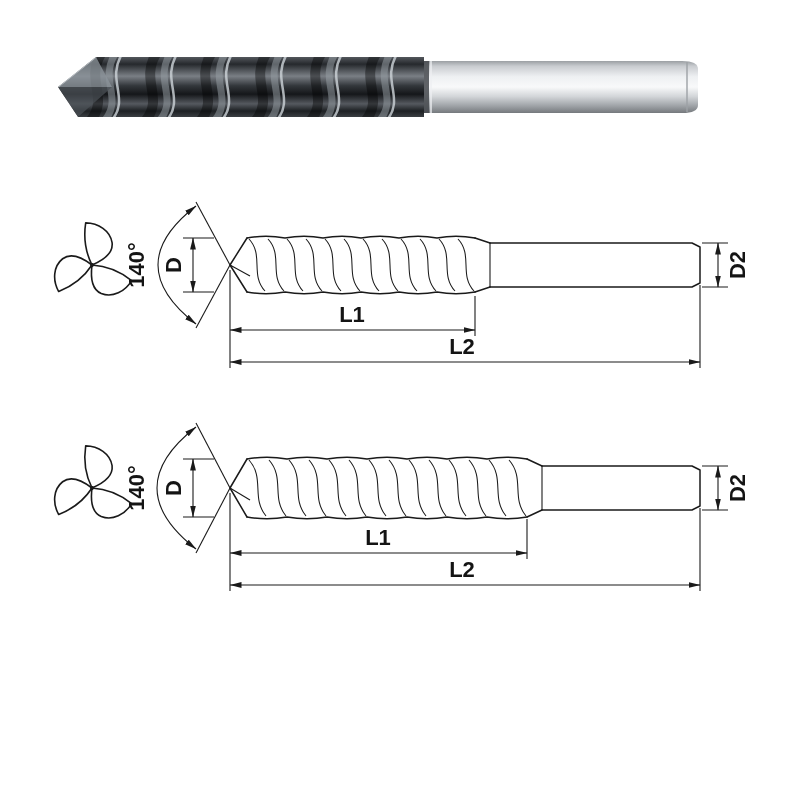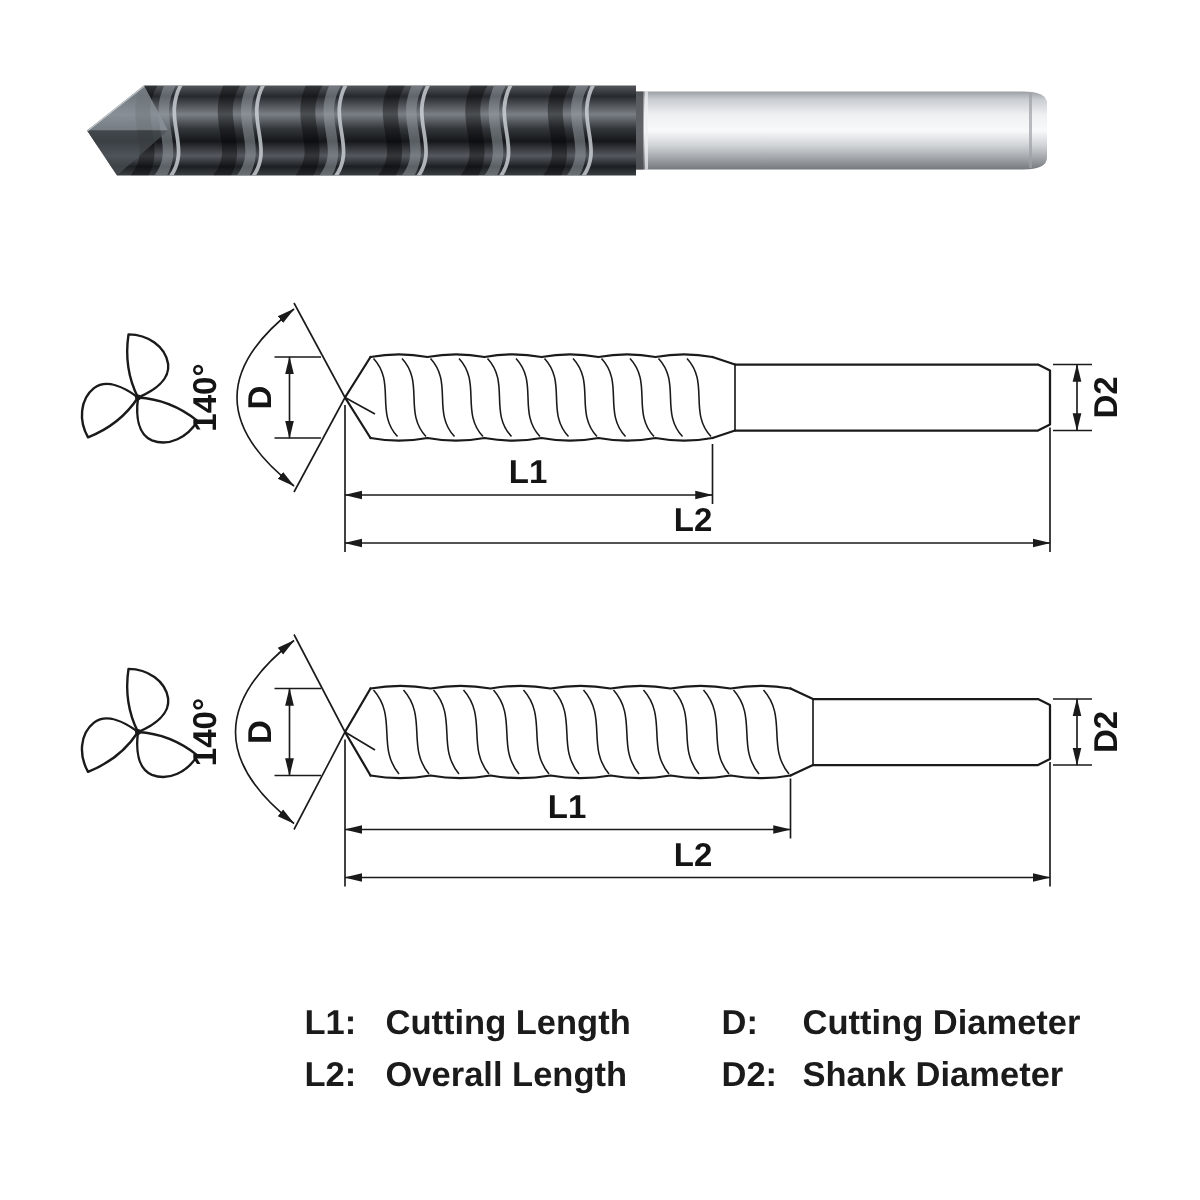--- a/index.html
+++ b/index.html
@@ -167,28 +167,14 @@
       <text class="dimtext" x="378" y="132" text-anchor="middle">L1</text>
     </g>
 
     <g>
       <path class="thin" d="M700,95 V178"></path>
       <path class="thin" marker-start="url(#arr)" marker-end="url(#arr)" d="M230,172 H700"></path>
       <text class="dimtext" x="462" y="164" text-anchor="middle">L2</text>
     </g>
   </svg>
 
-  <div class="legend">
-    <div class="legend-item">
-      <span class="term">L1:</span><span class="desc">Cutting Length</span>
-    </div>
-    <div class="legend-item">
-      <span class="term">D:</span><span class="desc">Cutting Diameter</span>
-    </div>
-    <div class="legend-item">
-      <span class="term">L2:</span><span class="desc">Overall Length</span>
-    </div>
-    <div class="legend-item">
-      <span class="term">D2:</span><span class="desc">Shank Diameter</span>
-    </div>
-  </div>
 
 </div>
 
 </body></html>

